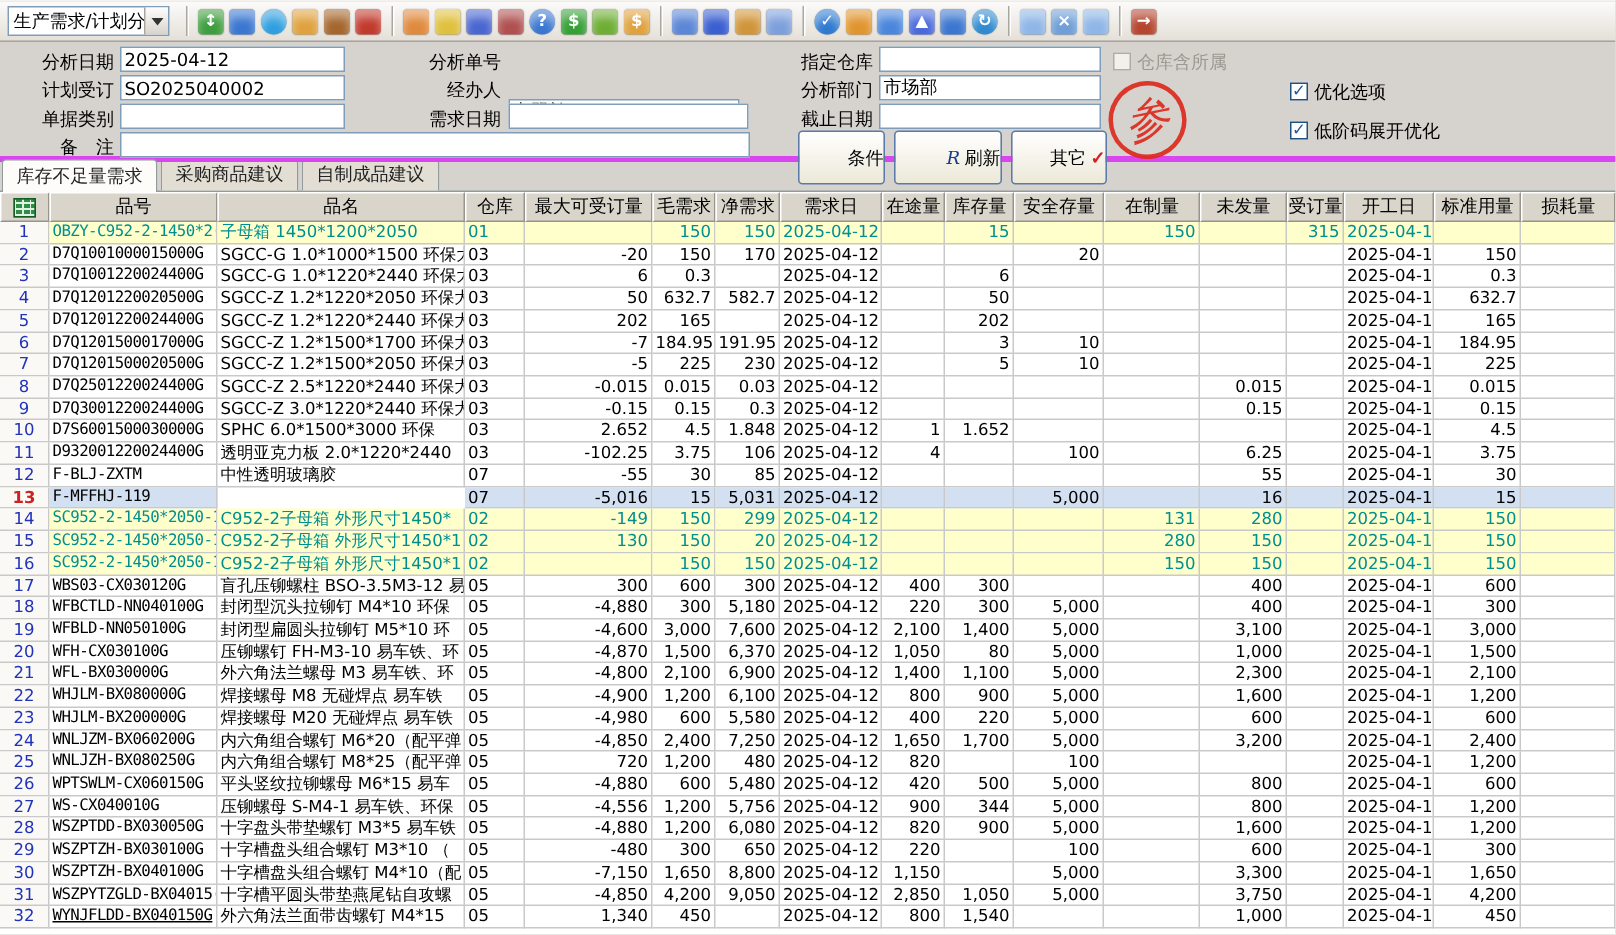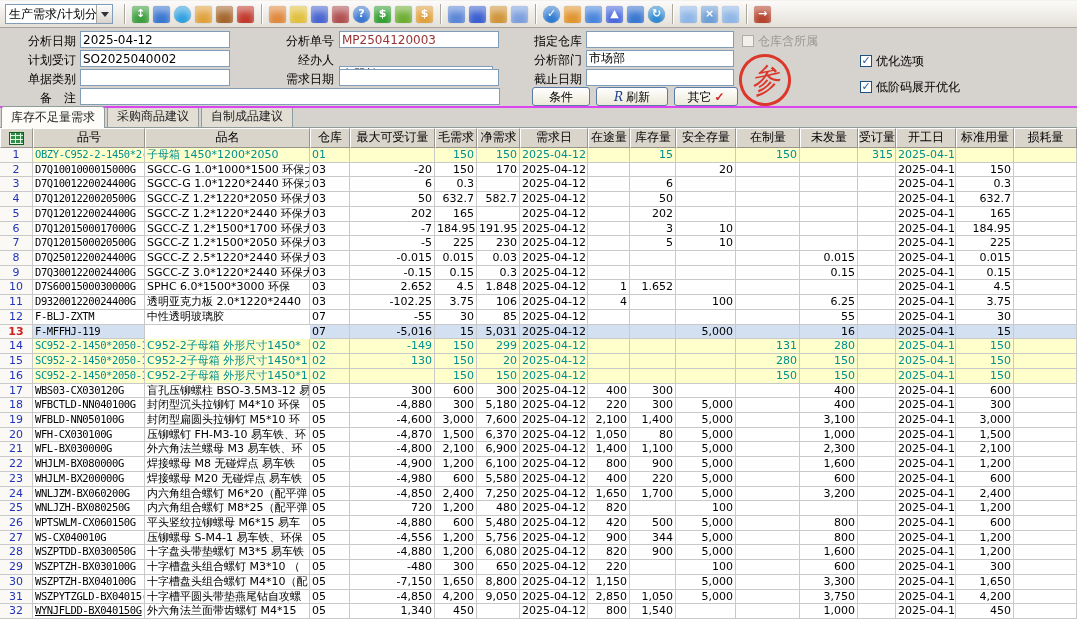--- a/index.html
+++ b/index.html
@@ -18,33 +18,33 @@
   .combo-arrow { width:0; height:0; border-left:4px solid transparent;
     border-right:4px solid transparent; border-top:5px solid #333; }
   .tb-sep { width:1px; height:20px; background:#aba79f; box-shadow:1px 0 0 #fff; margin:0 5px; }
   .tb-icon { width:17px; height:17px; border-radius:3px; margin:0 2px; color:#fff;
     font-size:11px; font-weight:bold; line-height:16px; text-align:center;
     box-shadow:inset 0 6px 6px rgba(255,255,255,.45), 0 0 1px rgba(0,0,0,.35); }
   .tb-icon.round { border-radius:50%; }
 
   
   .form-area { position:relative; height:80px; background:#d6d3ce; font-size:12px;
-    border-bottom:2px solid #d946ef; }
+    border-bottom:4px solid #d946ef; }
   .flabel { position:absolute; height:16px; line-height:16px; text-align:right; color:#000; white-space:nowrap; }
   .finput { position:absolute; height:17px; border:1px solid #7f9db9; background:#fff;
     font-size:12px; font-family:inherit; padding:0 2px; }
   .red-val { color:var(--code_red); }
   .cb { position:absolute; display:flex; align-items:center; height:14px; }
   .cb-box { width:12px; height:12px; border:1px solid #1c5180; background:#fff;
     font-size:11px; line-height:10px; text-align:center; color:#2456a4; font-weight:bold; margin-right:4px; }
   .cb.disabled .cb-box { border-color:#adaca5; background:#f1f0ec; }
   .cb.disabled .cb-label { color:#9b9890; }
-  .btn { position:absolute; height:19px; border:1px solid #5a7aa8; border-radius:3px;
+  .btn { position:absolute; height:36px; border:1px solid #5a7aa8; border-radius:3px;
     background:linear-gradient(#ffffff,#ece9d8); font-size:12px; line-height:16px;
-    text-align:center; cursor:default; }
+    text-align:right; cursor:default; }
   .btn .pfx { font-family:"DejaVu Serif",serif; font-style:italic; color:#1a3a8a; margin-right:3px; }
   .btn .chk { color:#d42020; font-weight:bold; margin-left:3px; }
   .stamp { position:absolute; width:52px; height:52px; border:3px solid #dd2a1e; border-radius:50%;
     color:#dd2a1e; display:flex; align-items:center; justify-content:center;
     font-size:30px; font-family:"DejaVu Serif",serif; font-style:italic;
     transform:rotate(-12deg); opacity:.92; }
 
   
   .tabbar { height:20px; background:#d6d3ce; display:flex; align-items:flex-end; padding-left:1px;
     border-bottom:1px solid #8f9b9c; }
@@ -126,21 +126,20 @@
   <span class="flabel" style="left:18px;top:5px;width:58px">分析日期</span>
   <input class="finput" style="left: 80px; top: 3px; width: 150px;" value="2025-04-12">
   <span class="flabel" style="left:18px;top:24px;width:58px">计划受订</span>
   <input class="finput" style="left: 80px; top: 22px; width: 150px;" value="SO2025040002">
   <span class="flabel" style="left:18px;top:43px;width:58px">单据类别</span>
   <input class="finput" style="left: 80px; top: 41px; width: 150px;" value="">
   <span class="flabel" style="left:18px;top:62px;width:58px">备　注</span>
   <input class="finput" style="left: 80px; top: 60px; width: 420px;" value="">
 
   <span class="flabel" style="left:264px;top:5px;width:70px">分析单号</span>
-  <input class="finput red-val" style="left: 339px; top: 3px; width: 160px;" value="MP2504120003">
   <span class="flabel" style="left:264px;top:24px;width:70px">经办人</span>
   <input class="finput" style="left: 339px; top: 38px; width: 154px;" value="卜翠兰">
   <span class="flabel" style="left:264px;top:43px;width:70px">需求日期</span>
   <input class="finput" style="left: 339px; top: 41px; width: 160px;" value="">
 
   <span class="flabel" style="left:512px;top:5px;width:70px">指定仓库</span>
   <input class="finput" style="left: 586px; top: 3px; width: 148px;" value="">
   <span class="flabel" style="left:512px;top:24px;width:70px">分析部门</span>
   <input class="finput" style="left: 586px; top: 22px; width: 148px;" value="市场部">
   <span class="flabel" style="left:512px;top:43px;width:70px">截止日期</span>

